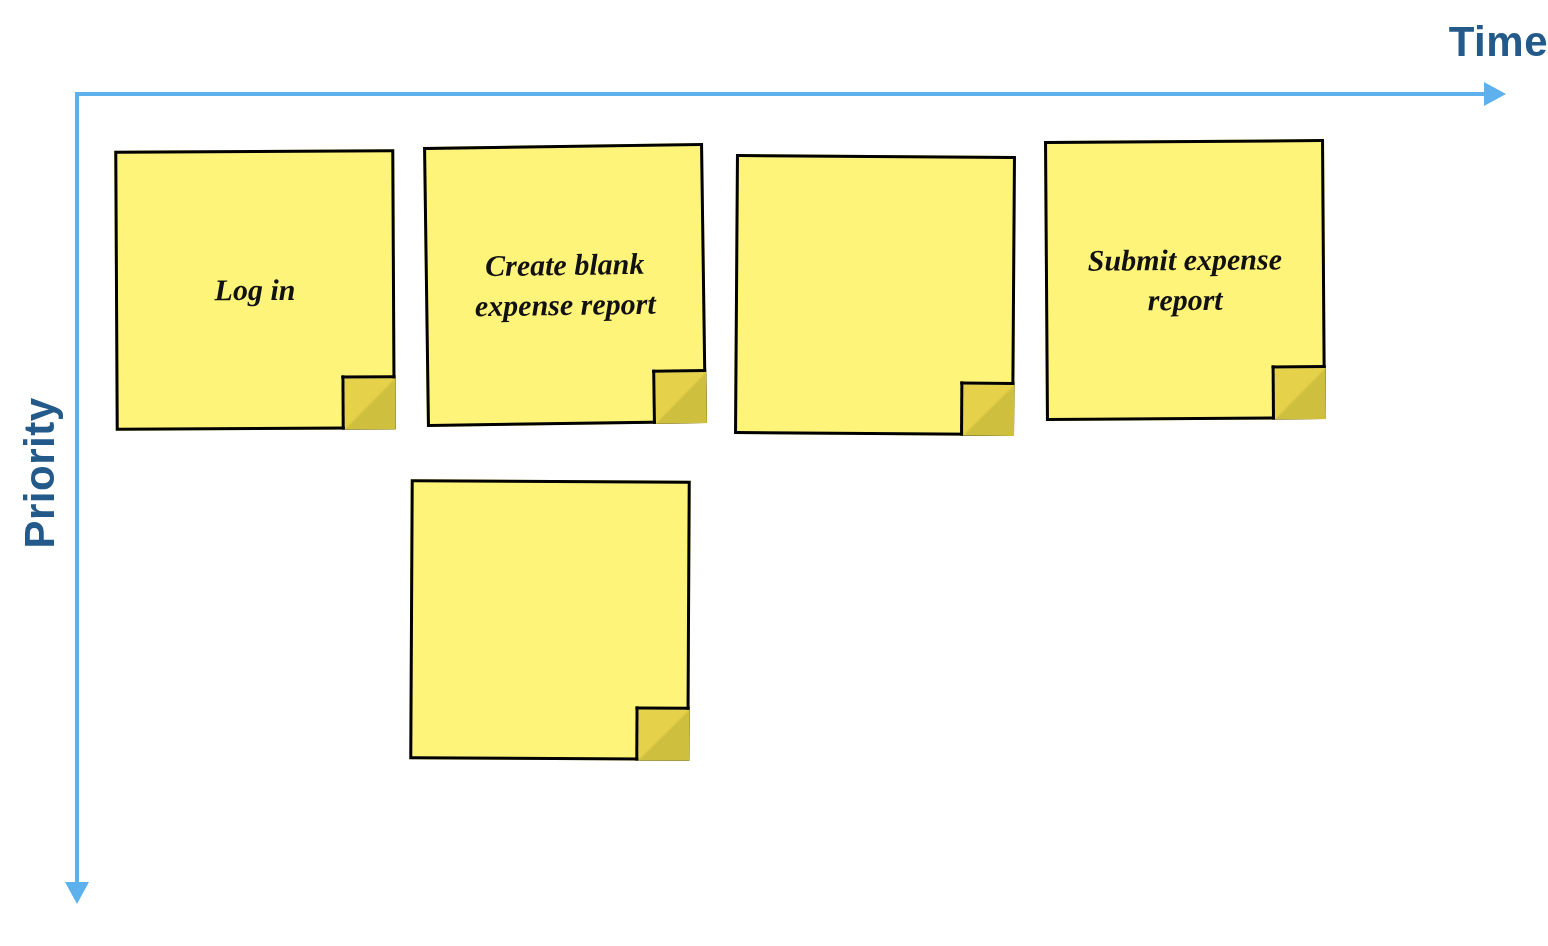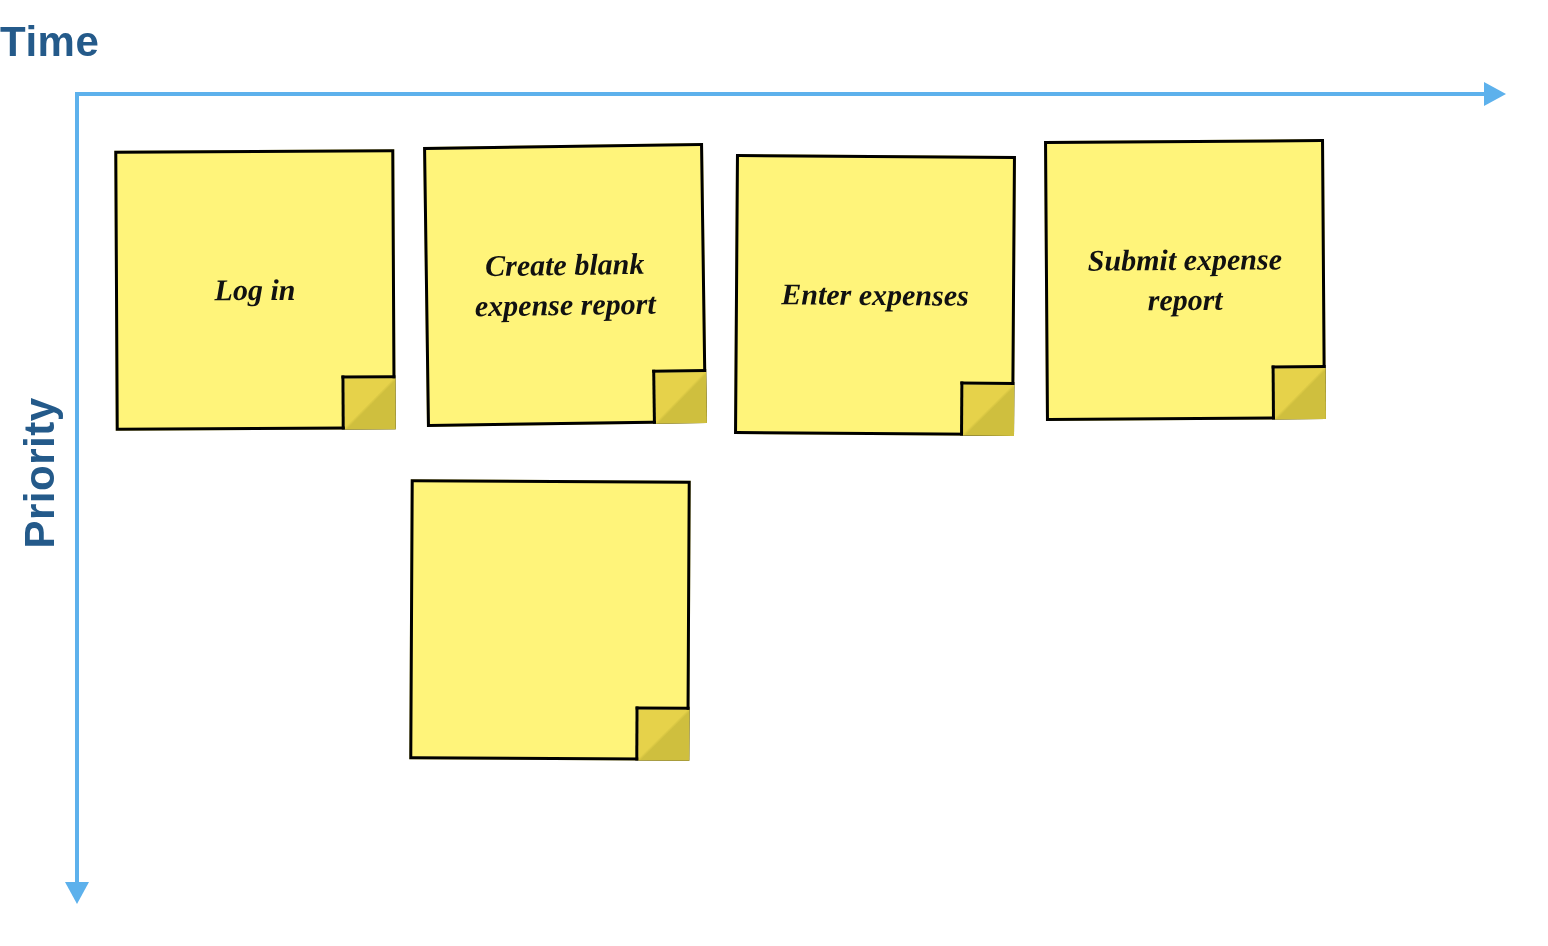--- a/index.html
+++ b/index.html
@@ -20,23 +20,23 @@
   
   .axis-label {
     position: absolute;
     color: #245a8a;
     font-weight: 600;
     font-size: 42px;
     letter-spacing: 0.5px;
   }
   .axis-label.horizontal {
     top: 18px;
-    left: 0;
+    left: 12px;
     right: 0;
-    text-align: left;
+    text-align: right;
   }
   .axis-label.vertical {
     left: 10px;
     top: 0;
     bottom: 0;
     width: 60px;
     display: flex;
     align-items: center;
     justify-content: center;
   }
@@ -151,21 +151,20 @@
     <span>Log in</span>
     <div class="corner"></div>
   </div>
 
   <div class="sticky pos-2">
     <span>Create blank expense report</span>
     <div class="corner"></div>
   </div>
 
   <div class="sticky pos-3">
-    <span>Enter expenses</span>
     <div class="corner"></div>
   </div>
 
   <div class="sticky pos-4">
     <span>Submit expense report</span>
     <div class="corner"></div>
   </div>
 
   <div class="sticky pos-5">
     <div class="corner"></div>

